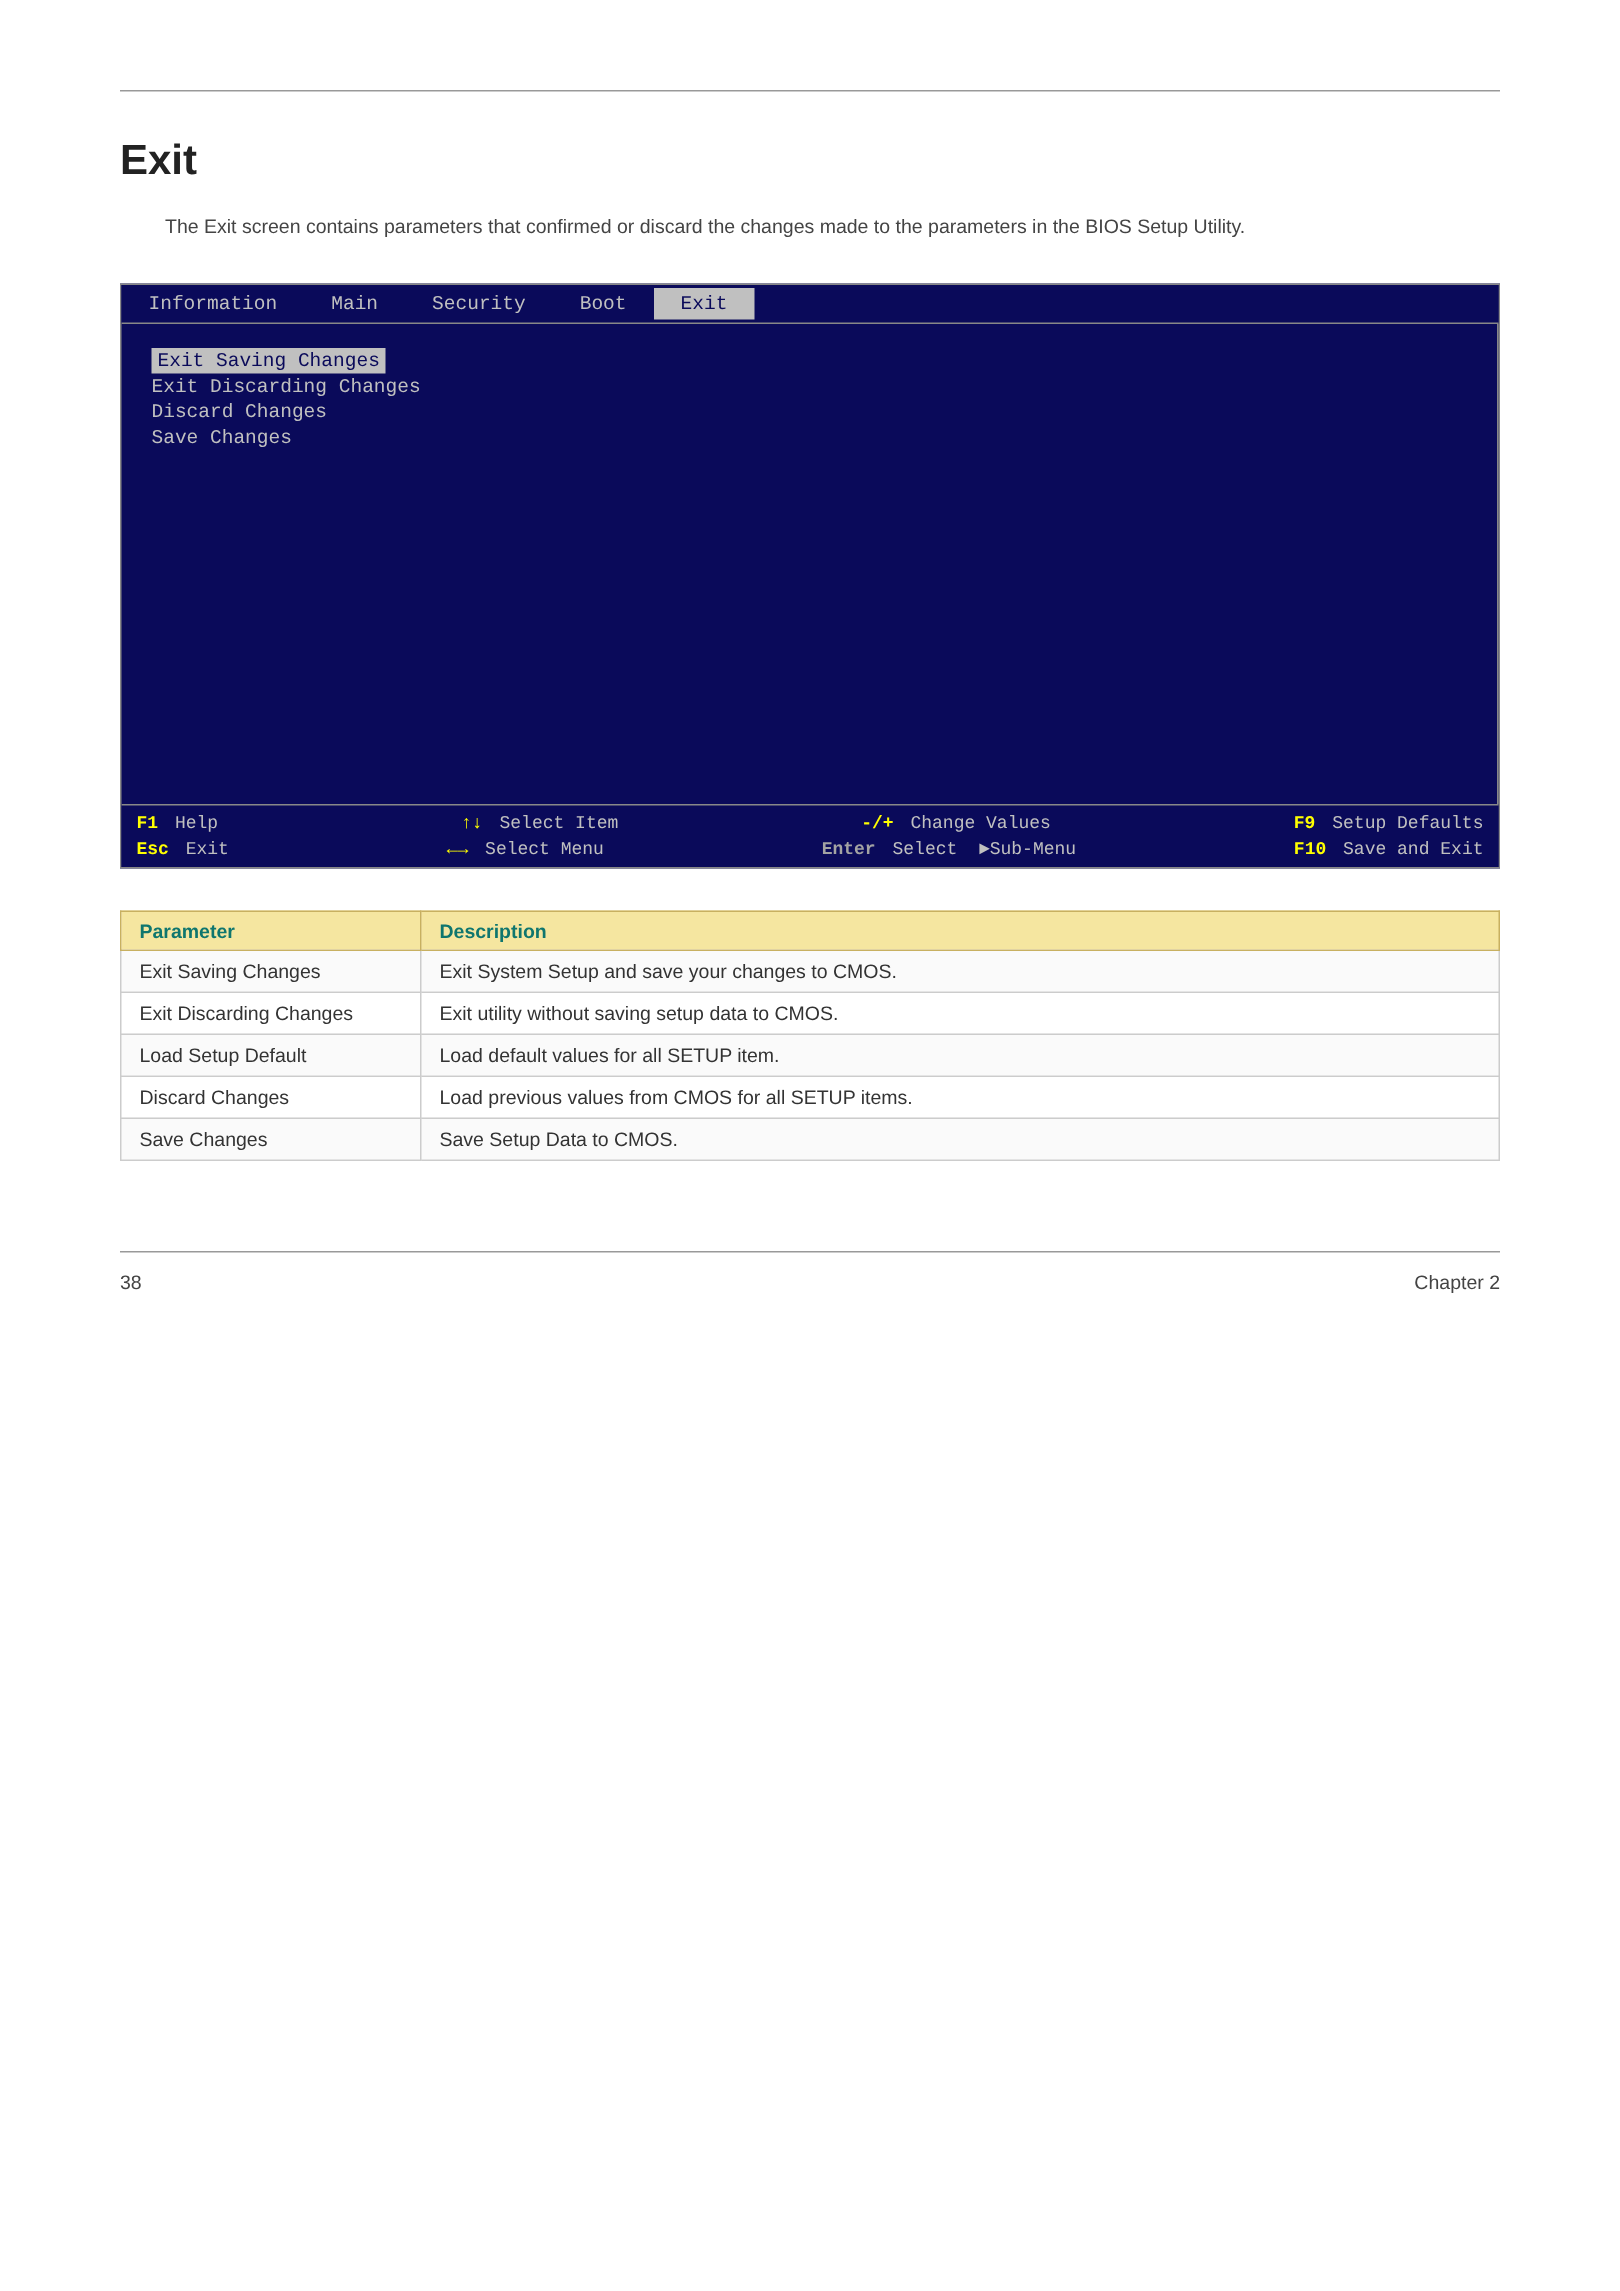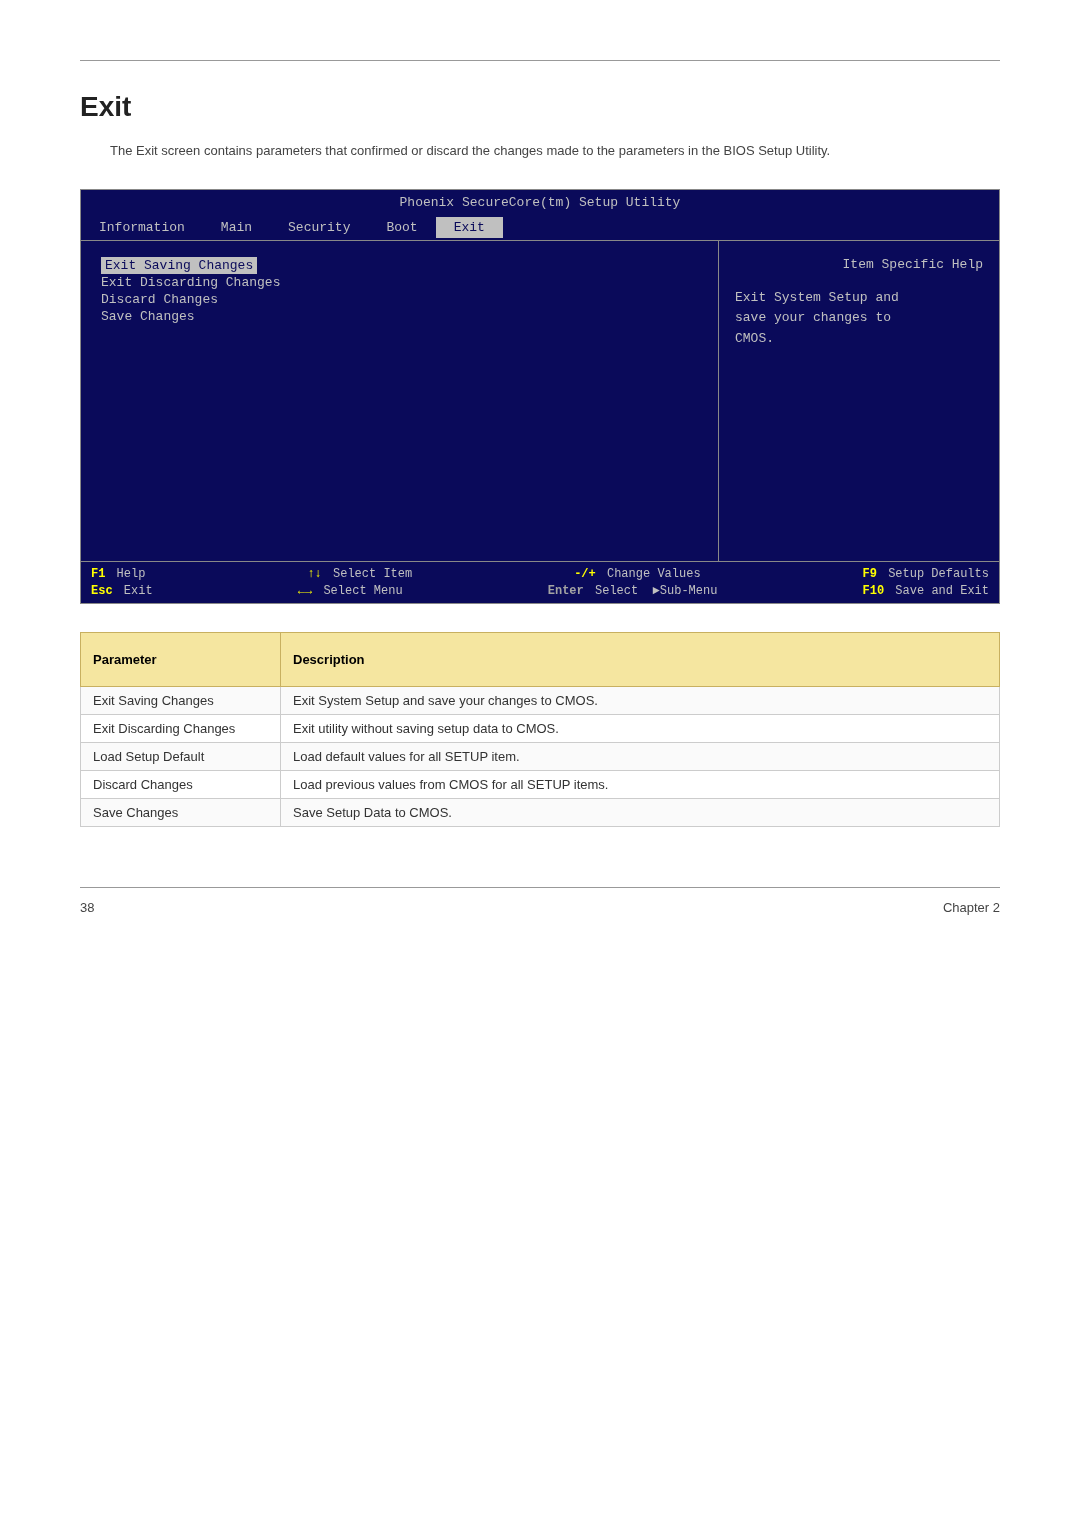--- a/index.html
+++ b/index.html
@@ -176,24 +176,24 @@
 
     
     .param-table {
       width: 100%;
       border-collapse: collapse;
       font-size: 13px;
     }
 
     .param-table th {
       background: #f5e6a0;
-      color: #000000;
+      color: #0f766e;
       font-weight: bold;
       border: 1px solid #c8b060;
-      padding: 19px 12px;
+      padding: 5px 12px;
       text-align: left;
     }
 
     .param-table td {
       border: 1px solid #ccc;
       padding: 6px 12px;
       color: #333;
       background: #fff;
     }
 
@@ -220,23 +220,20 @@
 
 <div class="page-container">
   <div class="top-rule"></div>
 
   <h1 class="page-title">Exit</h1>
 
   <p class="intro-text">The Exit screen contains parameters that confirmed or discard the changes made to the parameters in the BIOS Setup Utility.</p>
 
   <div class="bios-screen">
 
-    <div class="bios-title-bar">
-      <span>Phoenix SecureCore(tm) Setup Utility</span>
-    </div>
 
     <div class="bios-nav-bar">
       <div class="bios-nav-item">
         <span>Information</span>
       </div>
       <div class="bios-nav-item">
         <span>Main</span>
       </div>
       <div class="bios-nav-item">
         <span>Security</span>
@@ -259,28 +256,20 @@
           <span>Exit Discarding Changes</span>
         </div>
         <div class="bios-menu-item">
           <span>Discard Changes</span>
         </div>
         <div class="bios-menu-item">
           <span>Save Changes</span>
         </div>
       </div>
 
-      <div class="bios-right">
-        <div class="bios-help-title">Item Specific Help</div>
-        <div class="bios-help-text">
-          Exit System Setup and<br>
-          save your changes to<br>
-          CMOS.
-        </div>
-      </div>
     </div>
 
     <div class="bios-footer">
       <div class="bios-footer-row">
         <div class="bios-footer-item">
           <span class="bios-key">F1</span>
           <span>&nbsp;Help</span>
         </div>
         <div class="bios-footer-item">
           <span class="bios-key">↑↓</span>

